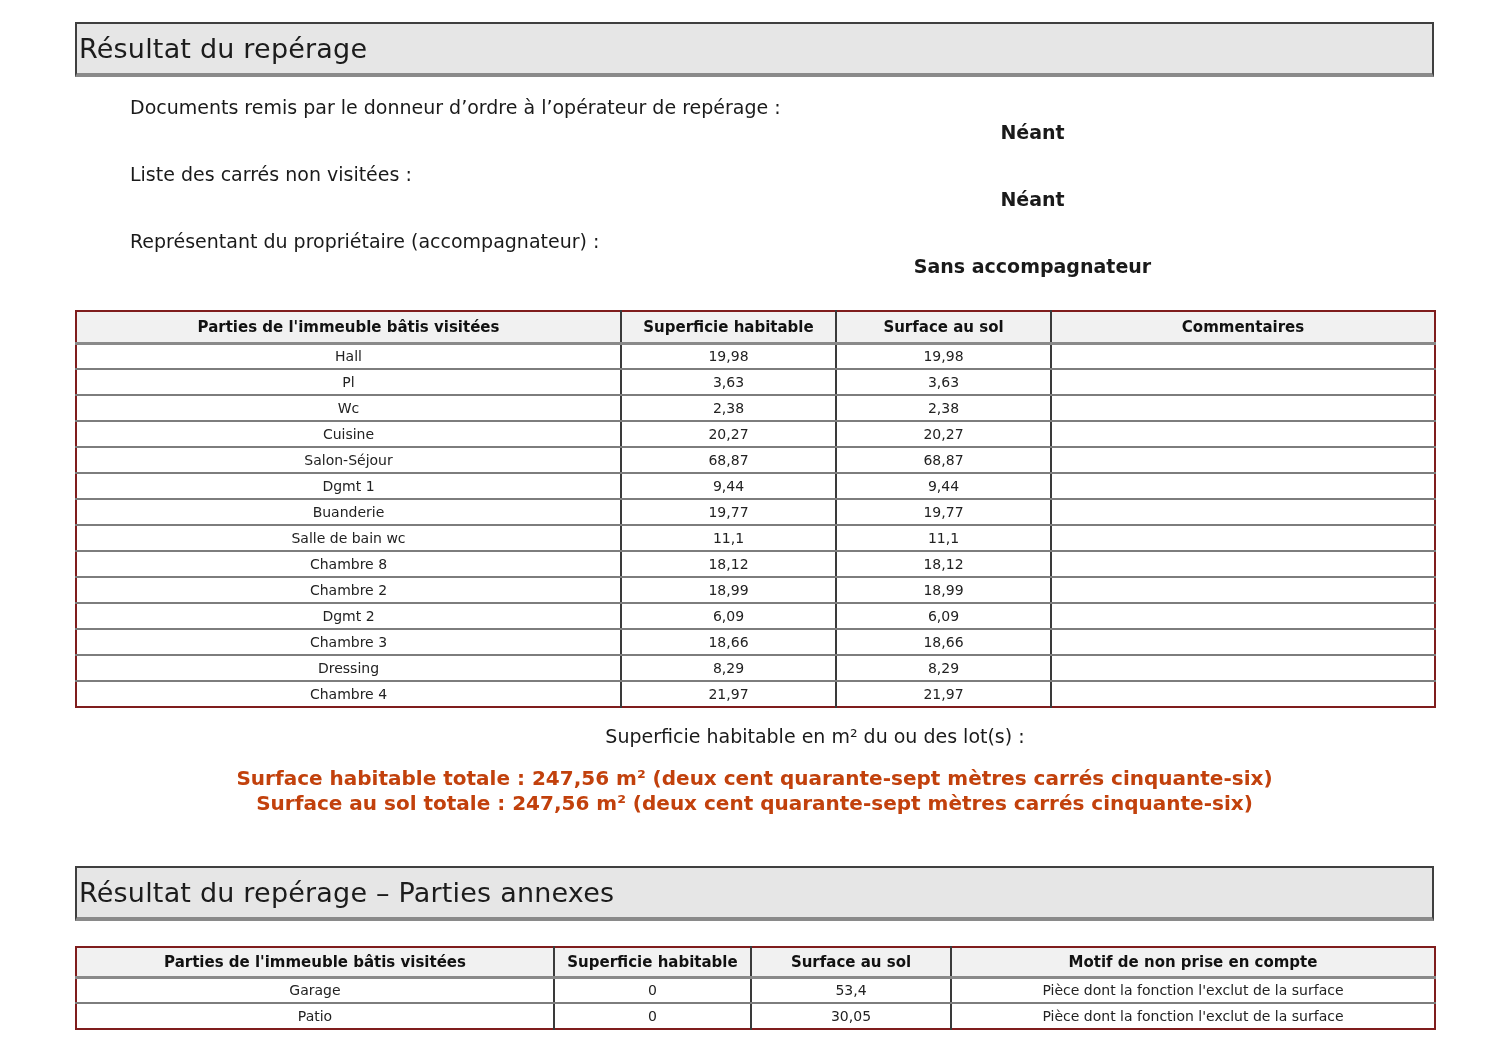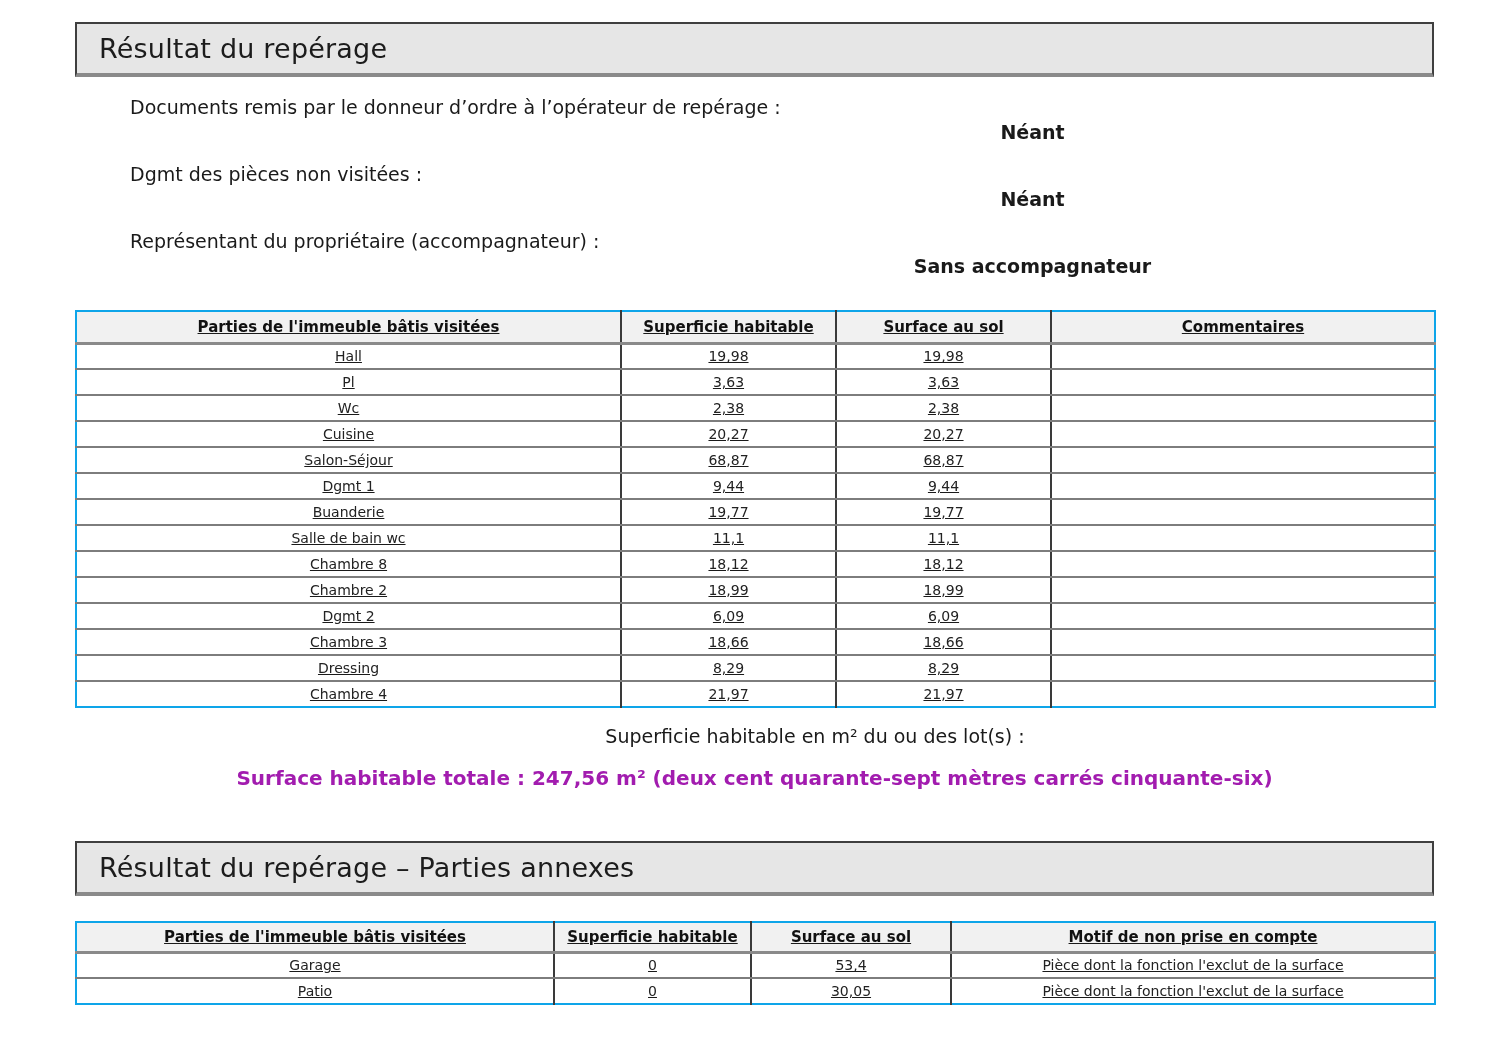--- a/index.html
+++ b/index.html
@@ -15,21 +15,21 @@
 
   .banner {
     margin-left: 75px;
     width: 1359px;
     height: 55px;
     background: #e6e6e6;
     border: 2px solid #3f3f3f;
     border-bottom: 4px solid #8a8a8a;
     display: flex;
     align-items: center;
-    padding-left: 22px;
+    padding-left: 2px;
     font-size: 27px;
     color: #1c1c1c;
     letter-spacing: 0.2px;
   }
   .banner-1 { margin-top: 22px; }
   .banner-2 { margin-top: 50px; }
 
   .fields { margin-top: 19px; }
   .field-label {
     margin-left: 130px;
@@ -45,22 +45,21 @@
     text-align: center;
   }
   .field-gap { height: 20px; }
 
   table {
     border-collapse: collapse;
     table-layout: fixed;
     margin-left: 75px;
     width: 1359px;
     margin-top: 33px;
-    border: 2px solid #0ea5e9;
-    text-decoration: underline;
+    border: 2px solid #7f1d1d;
   }
   th, td {
     border-left: 2px solid #3a3a3a;
     overflow: hidden;
     white-space: nowrap;
   }
   th:first-child, td:first-child { border-left: none; }
   th {
     height: 32px;
     background: #f1f1f1;
@@ -100,37 +99,37 @@
     text-align: center;
   }
   .totals {
     margin-left: 75px;
     width: 1359px;
     margin-top: 19px;
     text-align: center;
     font-size: 20px;
     font-weight: bold;
     line-height: 25px;
-    color: #a21caf;
+    color: #c2410c;
   }
 </style>
 </head>
 <body>
 
 <div class="page">
 
   <div class="banner banner-1">
     <span>Résultat du repérage</span>
   </div>
 
   <div class="fields">
     <div class="field-label">Documents remis par le donneur d’ordre à l’opérateur de repérage :</div>
     <div class="field-value">Néant</div>
     <div class="field-gap"></div>
-    <div class="field-label">Dgmt des pièces non visitées :</div>
+    <div class="field-label">Liste des carrés non visitées :</div>
     <div class="field-value">Néant</div>
     <div class="field-gap"></div>
     <div class="field-label">Représentant du propriétaire (accompagnateur) :</div>
     <div class="field-value">Sans accompagnateur</div>
   </div>
 
   <table class="t1">
     <colgroup>
         <col class="c1">
         <col class="c2">
@@ -230,20 +229,21 @@
           <td>21,97</td>
           <td></td>
         </tr>
       </tbody>
   </table>
 
   <div class="summary-label">Superficie habitable en m² du ou des lot(s) :</div>
 
   <div class="totals">
     <div>Surface habitable totale : 247,56 m² (deux cent quarante-sept mètres carrés cinquante-six)</div>
+    <div>Surface au sol totale : 247,56 m² (deux cent quarante-sept mètres carrés cinquante-six)</div>
   </div>
 
   <div class="banner banner-2">
     <span>Résultat du repérage – Parties annexes</span>
   </div>
 
   <table class="t2">
     <colgroup>
         <col class="c1">
         <col class="c2">

